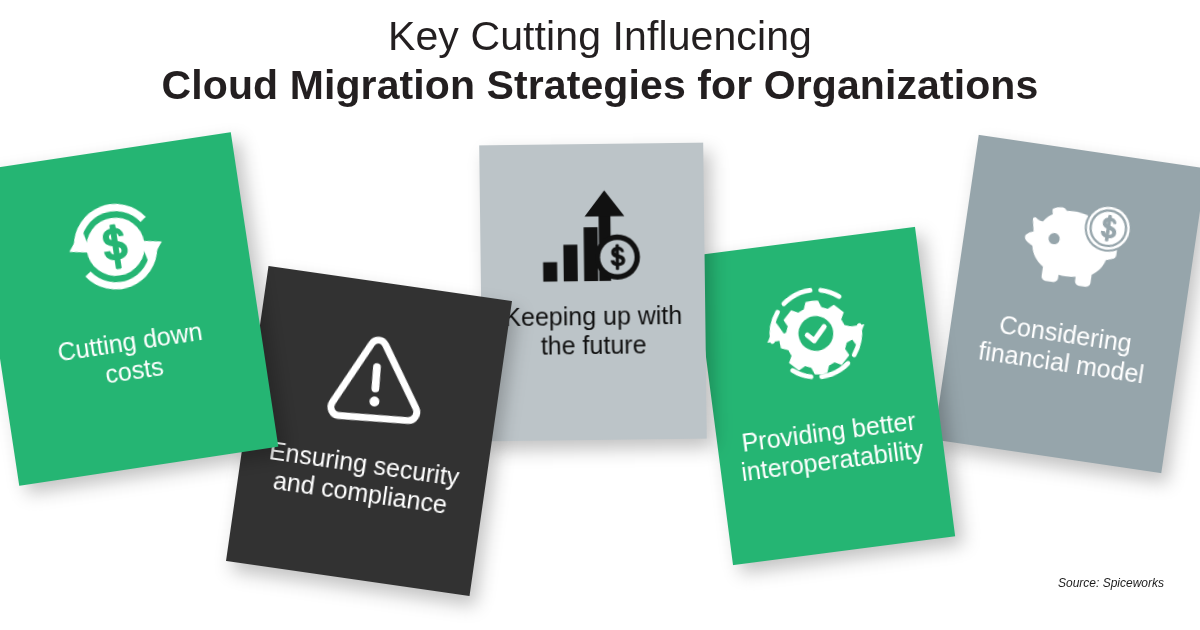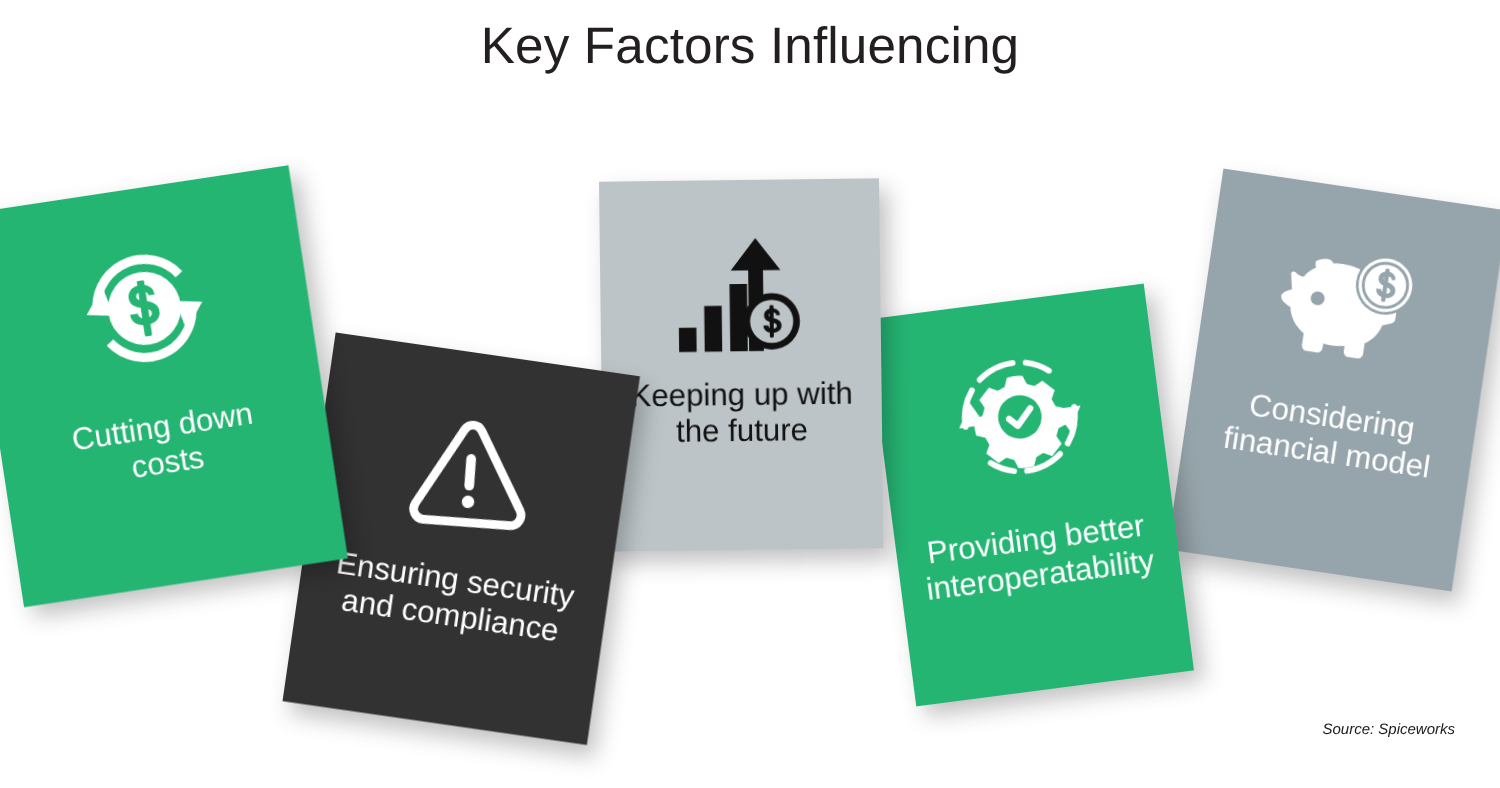--- a/index.html
+++ b/index.html
@@ -89,21 +89,22 @@
   }
 
   svg{display:block;}
 </style>
 </head>
 <body>
 
 <div id="stage">
 
   <div class="title-block">
-    <div class="title-line1">Key Factors Influencing</div>
+    <div class="title-line1">Key Cutting Influencing</div>
+    <div class="title-line2">Cloud Migration Strategies for Organizations</div>
   </div>
 
   <div class="card" id="card-cost">
     <div class="card-inner">
       <div class="icon-wrap">
         <svg width="112" height="112" viewBox="0 0 100 100" aria-hidden="true">
 
           <g fill="none" stroke="#ffffff" stroke-width="6.5" stroke-linecap="butt">
             <path d="M16.5 44 A34 34 0 0 1 78 29.5"></path>
             <path d="M83.5 56 A34 34 0 0 1 22 70.5"></path>

